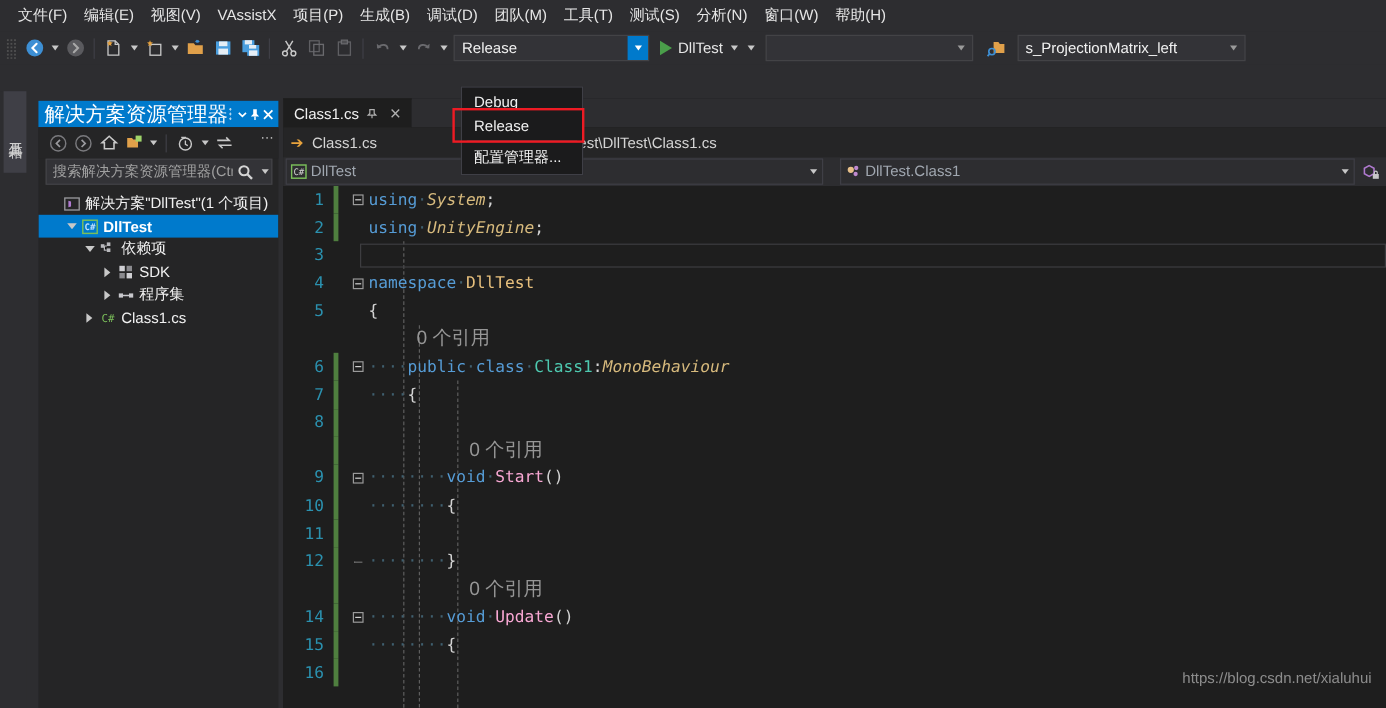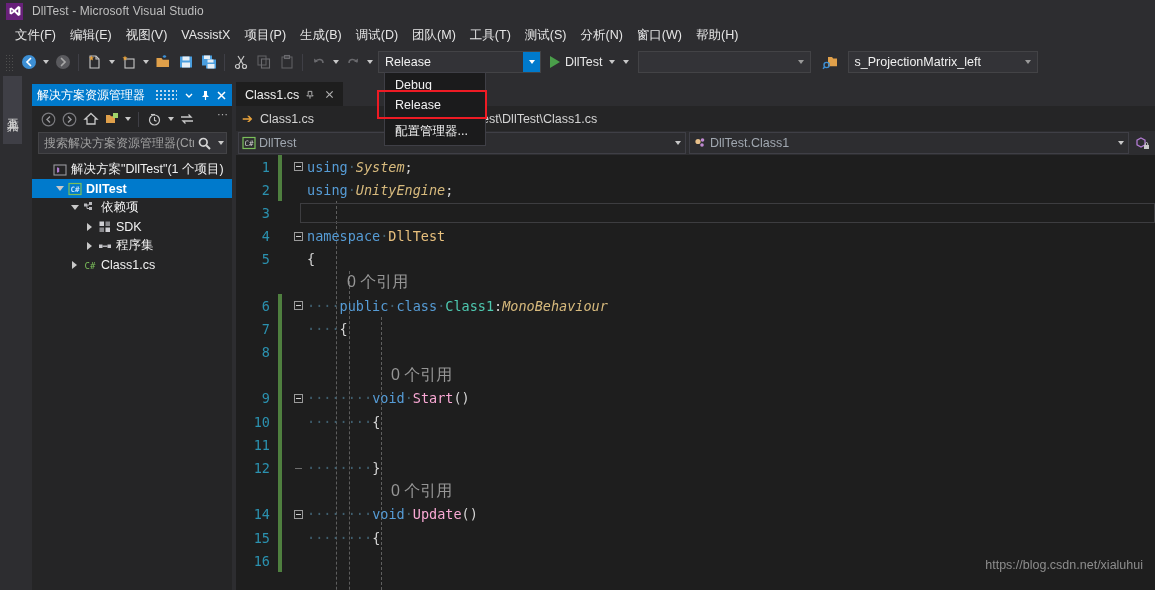--- a/index.html
+++ b/index.html
@@ -132,21 +132,21 @@
     writing-mode: vertical-rl; letter-spacing: 1px;
   }
 
   
   .solexp {
     position: absolute; left: 32px; top: 84px; width: 200px; height: 506px;
     background: #252526; display: flex; flex-direction: column;
   }
   .solexp-header {
     height: 22px; background: #007acc; display: flex; align-items: center;
-    padding: 0 3px 0 5px; color: #fff; font-size: 12px;
+    padding: 0 3px 0 5px; color: #fff; font-size: 17px;
   }
   .solexp-header .ttl { flex: 1; white-space: nowrap; }
   .hdots {
     width: 22px; height: 10px; margin-right: 4px;
     background-image: radial-gradient(#bcd9ee 38%, transparent 40%);
     background-size: 4px 4px; background-position: 0 3px;
   }
   .hbtn { width: 16px; height: 18px; display:flex; align-items:center; justify-content:center; cursor: default; }
 
   .solexp-tools {
@@ -212,21 +212,21 @@
   }
   .navcombo {
     height: 22px; background: #2d2d30; border: 1px solid #3f3f46;
     display: flex; align-items: center; font-size: 12.5px; color: #a0a7b0;
     cursor: default;
   }
   .navcombo .nicon { width: 20px; display: flex; align-items: center; justify-content: center; }
   .navcombo .ntxt { flex: 1; white-space: nowrap; overflow: hidden; }
   .navcombo .nar { width: 15px; display: flex; align-items: center; justify-content: center; }
   .nav-left  { width: 448px; }
-  .nav-right { flex: 1; margin-left: 3px; }
+  .nav-right { flex: 1; margin-left: 14px; }
   .navlock { width: 26px; display: flex; align-items: center; justify-content: center; }
 
   
   .code-area {
     position: absolute; left: 0; right: 0; top: 73px; bottom: 0;
     background: #1e1e1e; overflow: hidden;
     font-family: "DejaVu Sans Mono", "Liberation Mono", monospace;
     font-size: 13.5px;
   }
   .cline {
@@ -282,28 +282,20 @@
     position: absolute; right: 12px; bottom: 18px;
     font-size: 12.5px; color: #8d8d8d;
     font-family: Liberation Sans, sans-serif;
   }
 </style>
 </head>
 <body>
 
 <div id="app">
 
-  <div class="titlebar">
-    <div class="vs-logo">
-      <svg width="12" height="12" viewBox="0 0 12 12">
-        <path d="M9.2 1.1 11.4 2v8l-2.2.9L5.4 7.3 2.3 9.6 0.6 8.8V3.2l1.7-.8 3.1 2.3zM2.4 4.6v2.8L4.1 6zM6.9 6l2.3 1.9V4.1z" fill="#ffffff"></path>
-      </svg>
-    </div>
-    <div class="title-text">DllTest - Microsoft Visual Studio</div>
-  </div>
 
   <div class="menubar" id="menubar">
       <div class="menu-item">文件(F)</div>
       <div class="menu-item">编辑(E)</div>
       <div class="menu-item">视图(V)</div>
       <div class="menu-item">VAssistX</div>
       <div class="menu-item">项目(P)</div>
       <div class="menu-item">生成(B)</div>
       <div class="menu-item">调试(D)</div>
       <div class="menu-item">团队(M)</div>

